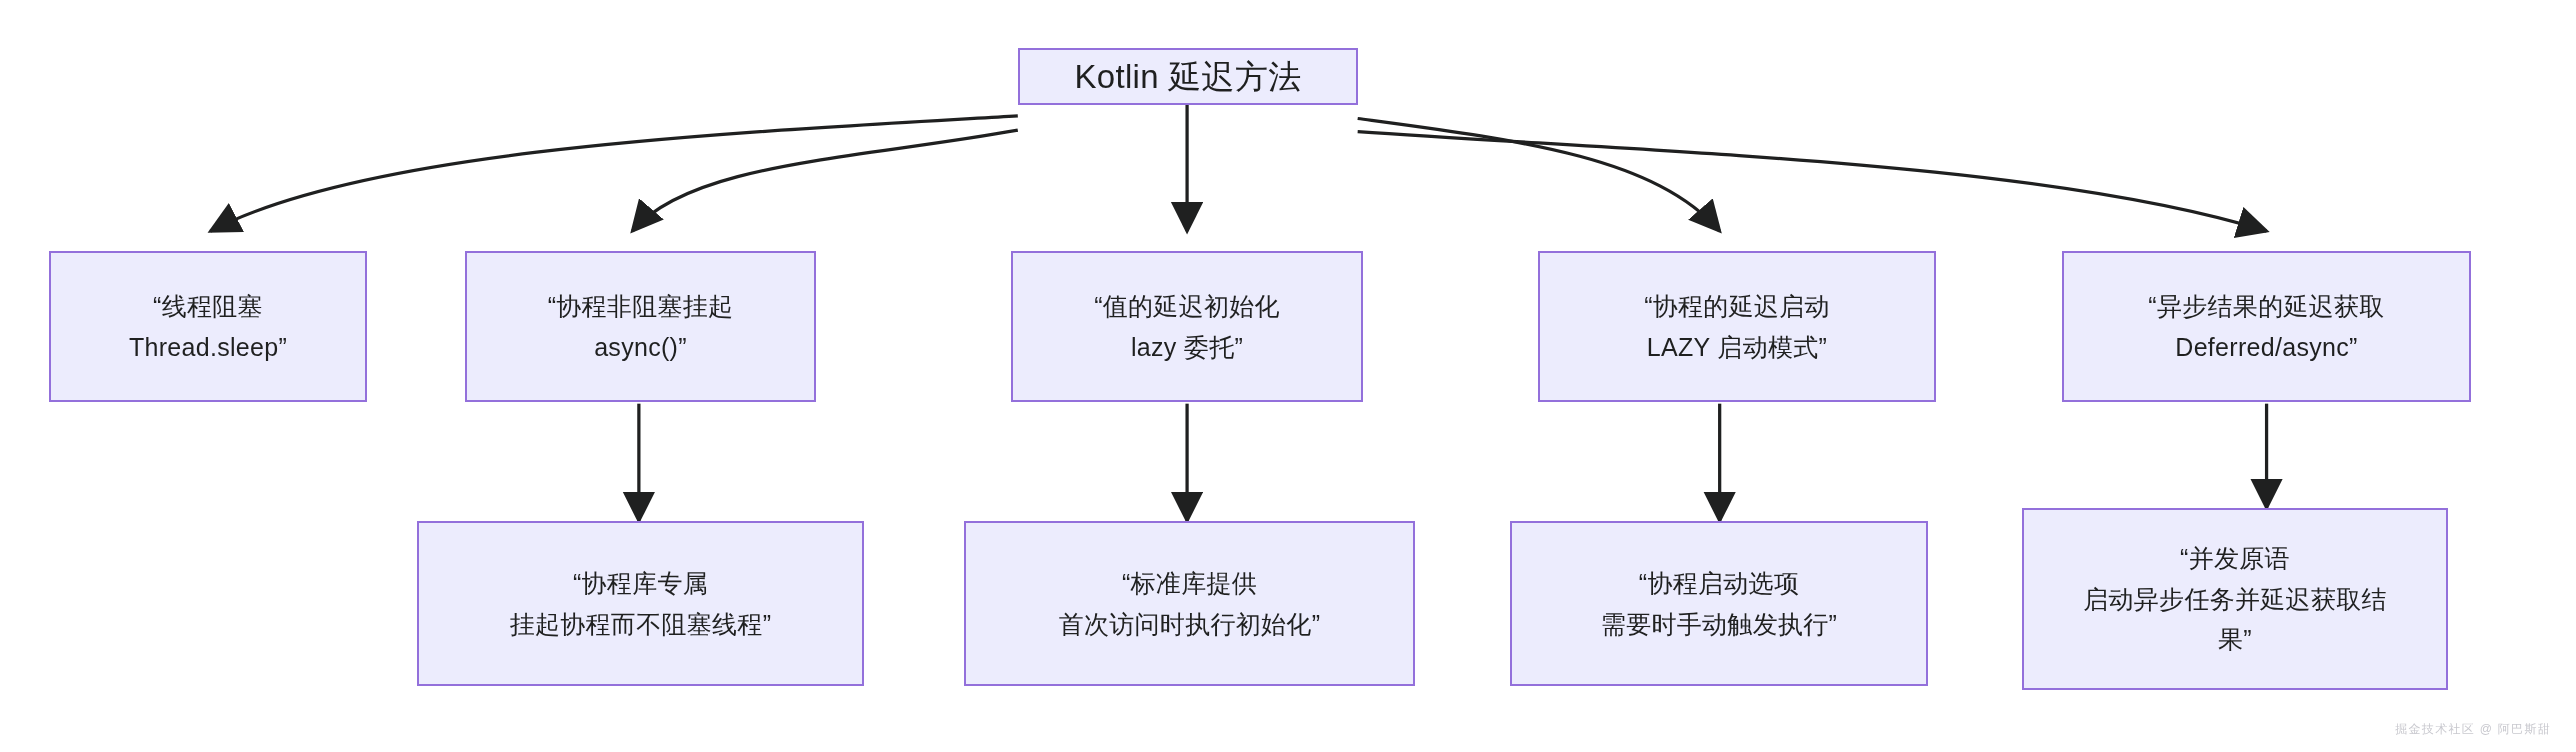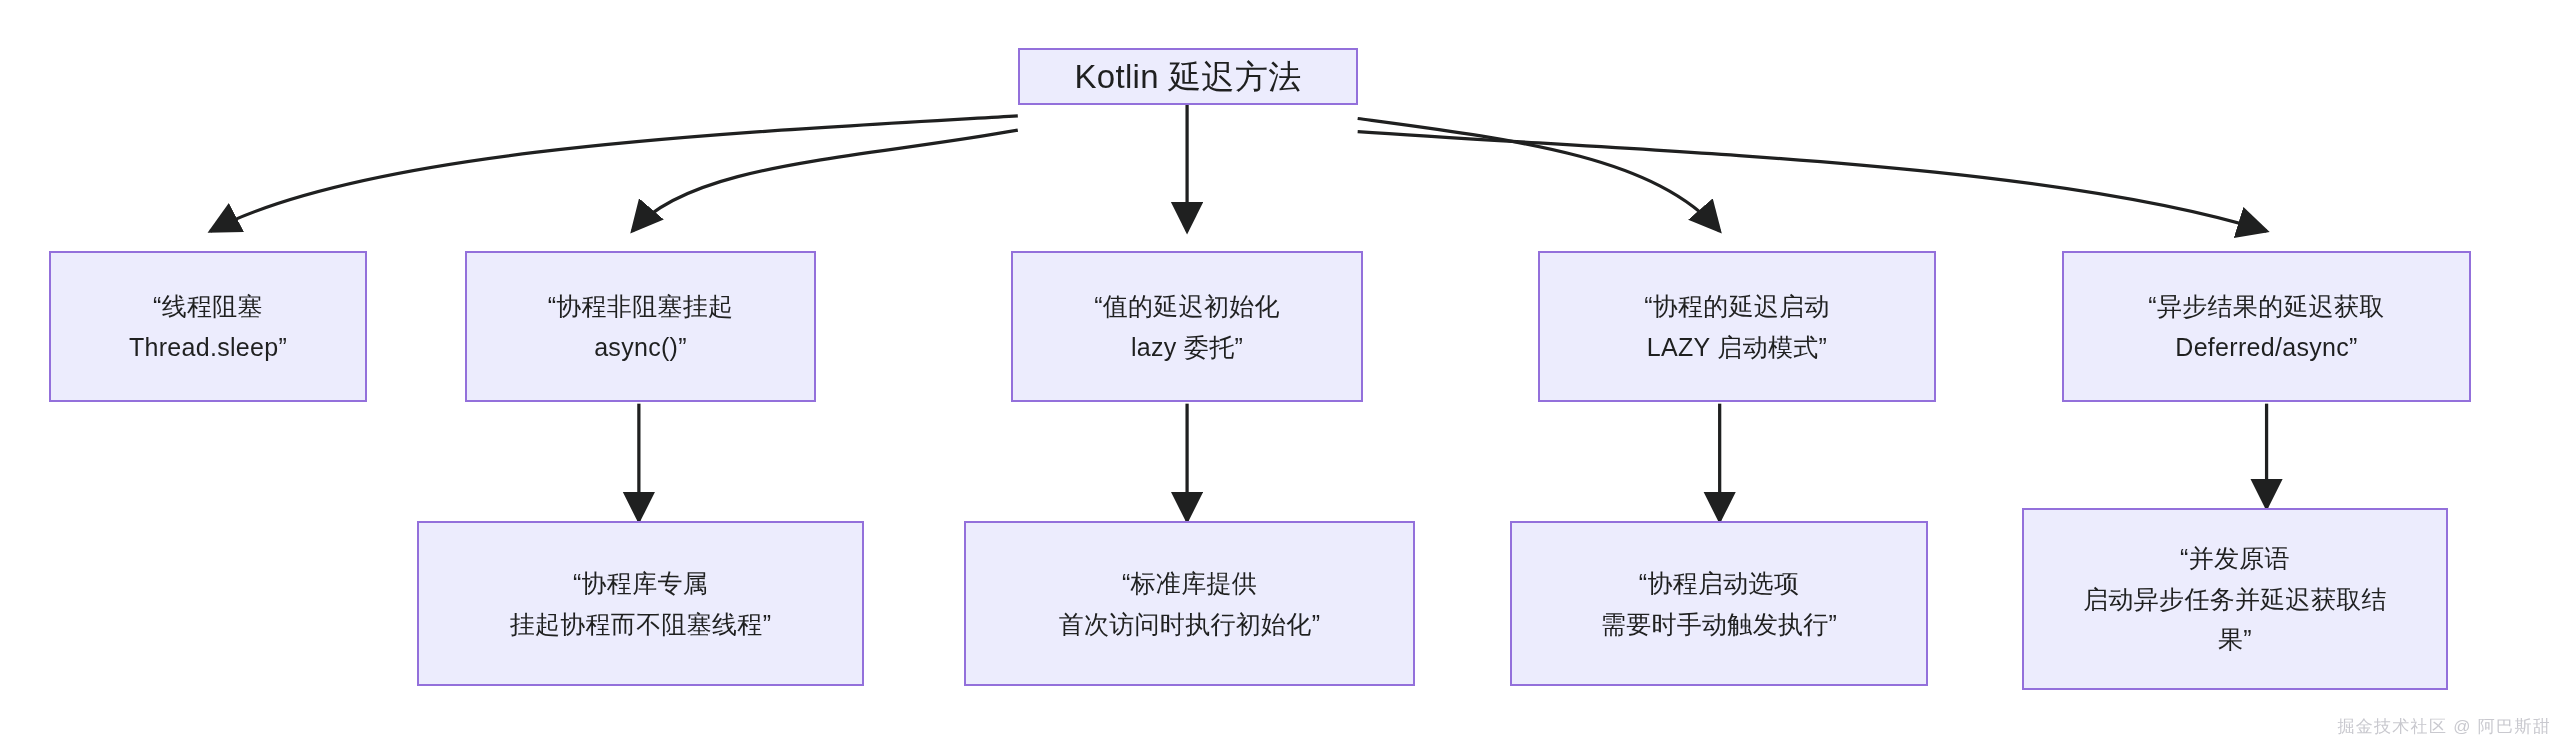--- a/index.html
+++ b/index.html
@@ -20,21 +20,21 @@
     font-size:25px;
     line-height:1.62;
     letter-spacing:0.3px;
     white-space:pre-line;
     padding:3.9px 9px;
   }
   .node.root{font-size:33px;}
   #watermark{
     position:absolute;
     right:25px;bottom:14.3px;
-    font-size:17px;
+    font-size:12px;
     color:#c9c9cf;
     letter-spacing:1.3px;
     white-space:pre;
   }
 </style>
 </head>
 <body>
 
 <div id="canvas">
 

